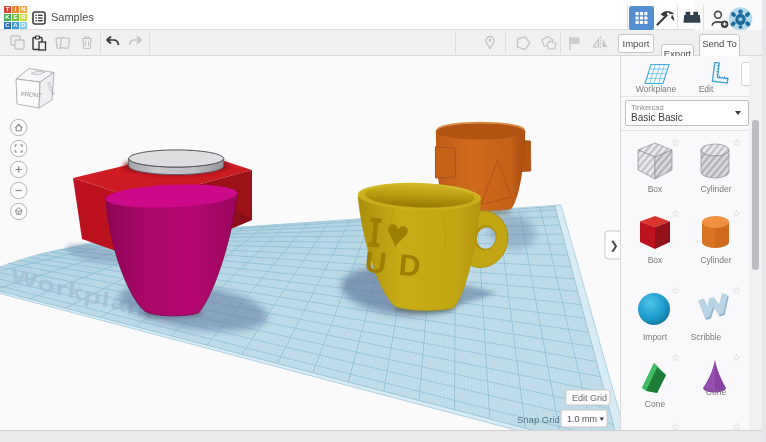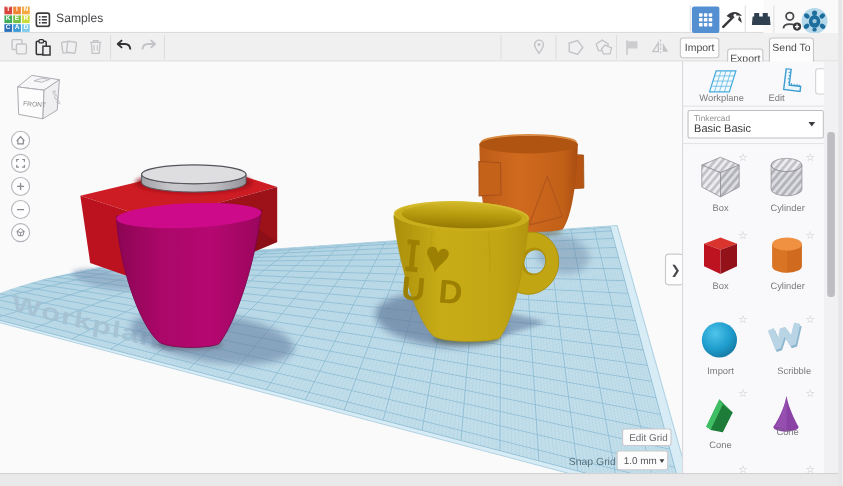--- a/index.html
+++ b/index.html
@@ -330,21 +330,21 @@
 <circle cx="20" cy="21" r="16" fill="url(#sph)"></circle>
     </svg>
     <div class="lbl" style="left:4px;top:276px;width:60px">Import</div>
     <div class="star" style="left:50px;top:229px">☆</div>
     <svg class="abs" style="left:74px;top:232px" width="42" height="42" viewBox="0 0 42 42">
       <g transform="rotate(-6 20 21)">
 <path d="M5 13 L10 31 L15 30 L19.5 20 L24 29 L29 28 L35 10 L29.5 8 L25.5 19 L21 11 L16 12 L13.5 21 L10.5 11 Z" fill="#8fb6cf"></path>
 <path d="M4 11 L9 29 L14 28 L18.5 18 L23 27 L28 26 L34 8 L28.5 6 L24.5 17 L20 9 L15 10 L12.5 19 L9.5 9 Z" fill="#b9d4e4"></path>
 </g>
     </svg>
-    <div class="lbl" style="left:71px;top:276px;width:60px">Scribble</div>
+    <div class="lbl" style="left:55px;top:276px;width:60px">Scribble</div>
     <div class="star" style="left:111px;top:229px">☆</div>
     <svg class="abs" style="left:13px;top:299px" width="42" height="42" viewBox="0 0 42 42">
       <polygon points="8,33 20,8 32,20 23,38" fill="#2f9e4f"></polygon>
 <polygon points="8,33 20,8 23,13 12,36" fill="#3fbe63"></polygon>
 <polygon points="12,36 23,13 32,20 23,38" fill="#1e7c39"></polygon>
     </svg>
     <div class="lbl" style="left:4px;top:343px;width:60px">Cone</div>
     <div class="star" style="left:50px;top:296px">☆</div>
     <svg class="abs" style="left:74px;top:299px" width="42" height="42" viewBox="0 0 42 42">
       <path d="M20 5 C22 16 28 28 31 33 A11.5 4.5 0 0 1 8 33 C12 28 18 16 20 5 Z" fill="#8a42a5"></path>

